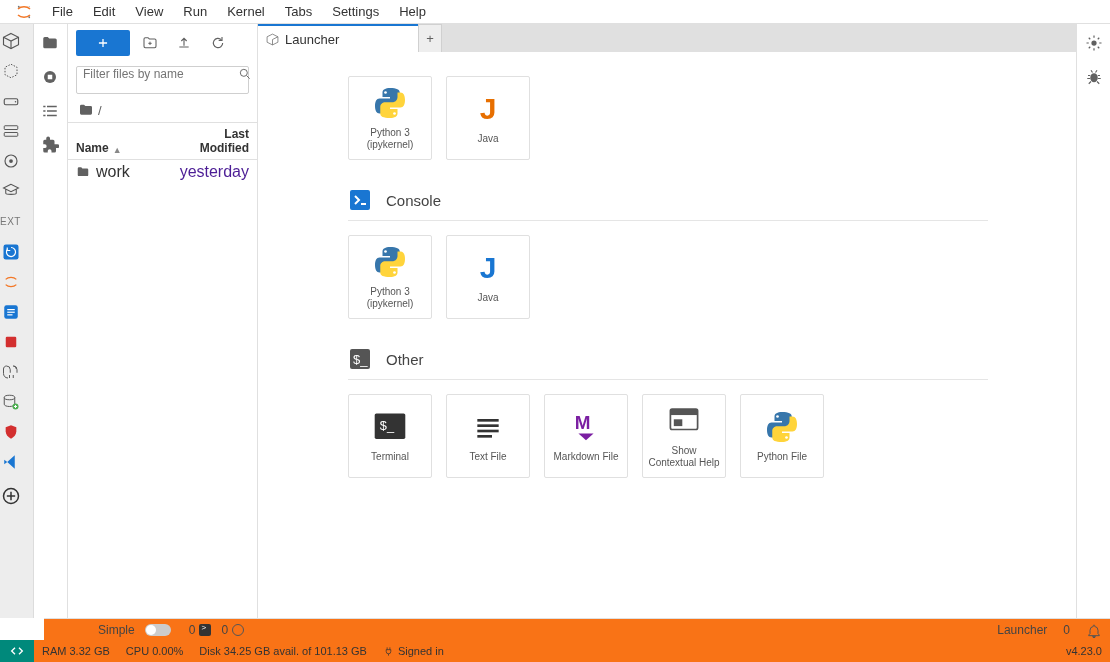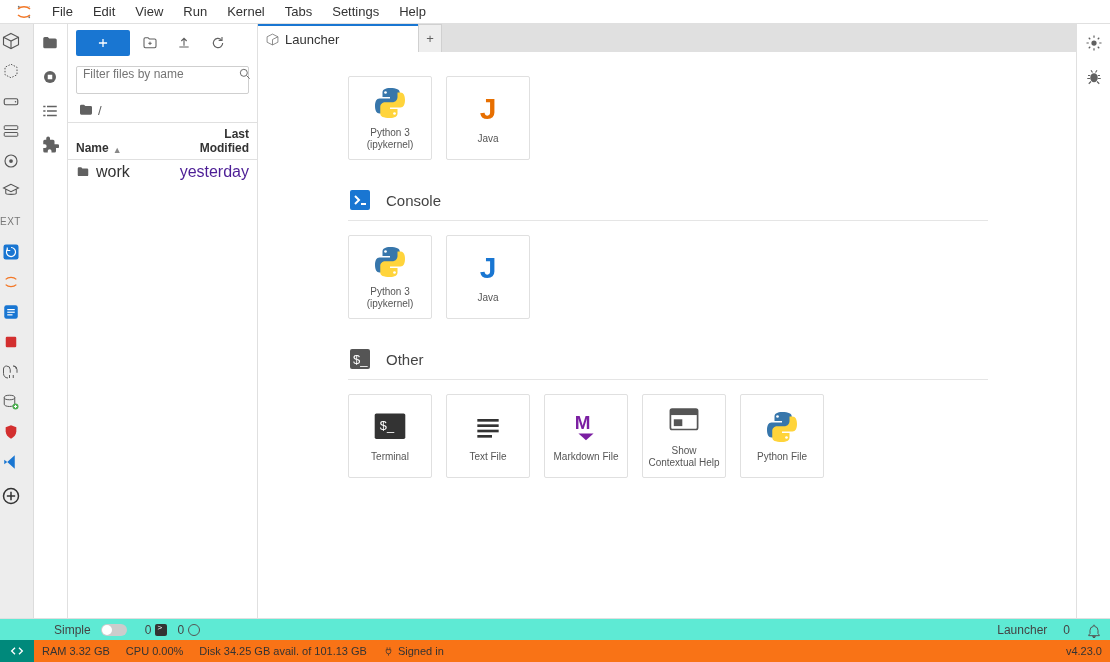--- a/index.html
+++ b/index.html
@@ -53,21 +53,21 @@
 .cards { display:flex; gap:14px; flex-wrap:wrap; }
 .card { width:84px; height:84px; border:1px solid #e0e0e0; border-radius:2px; display:flex; flex-direction:column; align-items:center; justify-content:center; gap:6px; cursor:pointer; padding:4px; text-align:center; }
 .card .card-ic { width:36px; height:36px; display:flex; align-items:center; justify-content:center; }
 .card .card-label { font-size:10px; color:#555; line-height:1.2; }
 
 
 .rightbar { width:34px; border-left:1px solid #e0e0e0; display:flex; flex-direction:column; align-items:center; padding-top:10px; gap:16px; }
 .rb-icon { width:18px; height:18px; color:#616161; cursor:pointer; }
 
 
-.statusbar-top { height:22px; border-top:1px solid #e0e0e0; display:flex; align-items:center; padding:0 10px; font-size:12px; color:#444; gap:10px; background:#5eead4;}
+.statusbar-top { height:22px; border-top:1px solid #e0e0e0; display:flex; align-items:center; padding:0 10px; font-size:12px; color:#444; gap:10px; background:#f97316;margin-left:44px;}
 .simple-toggle { width:26px; height:12px; border-radius:6px; background:#ccc; position:relative; }
 .simple-toggle:after { content:""; position:absolute; left:1px; top:1px; width:10px; height:10px; border-radius:5px; background:#fff;}
 .sb-spacer{flex:1;}
 .sb-term { width:12px; height:12px; background:#333; border-radius:2px; display:inline-block; position:relative;}
 .sb-term:after { content:">"; color:#fff; font-size:8px; position:absolute; left:2px; top:-1px;}
 .sb-kernel { width:12px; height:12px; border:1.5px solid #555; border-radius:50%; display:inline-block; position:relative;}
 .bell { width:14px; height:14px; color:#555;}
 
 .statusbar-bottom { height:22px; display:flex; align-items:center; font-size:11px; color:#333; background:#f97316; }
 .sb-docker { width:34px; height:22px; background:#00897b; display:flex; align-items:center; justify-content:center; color:#fff;}

